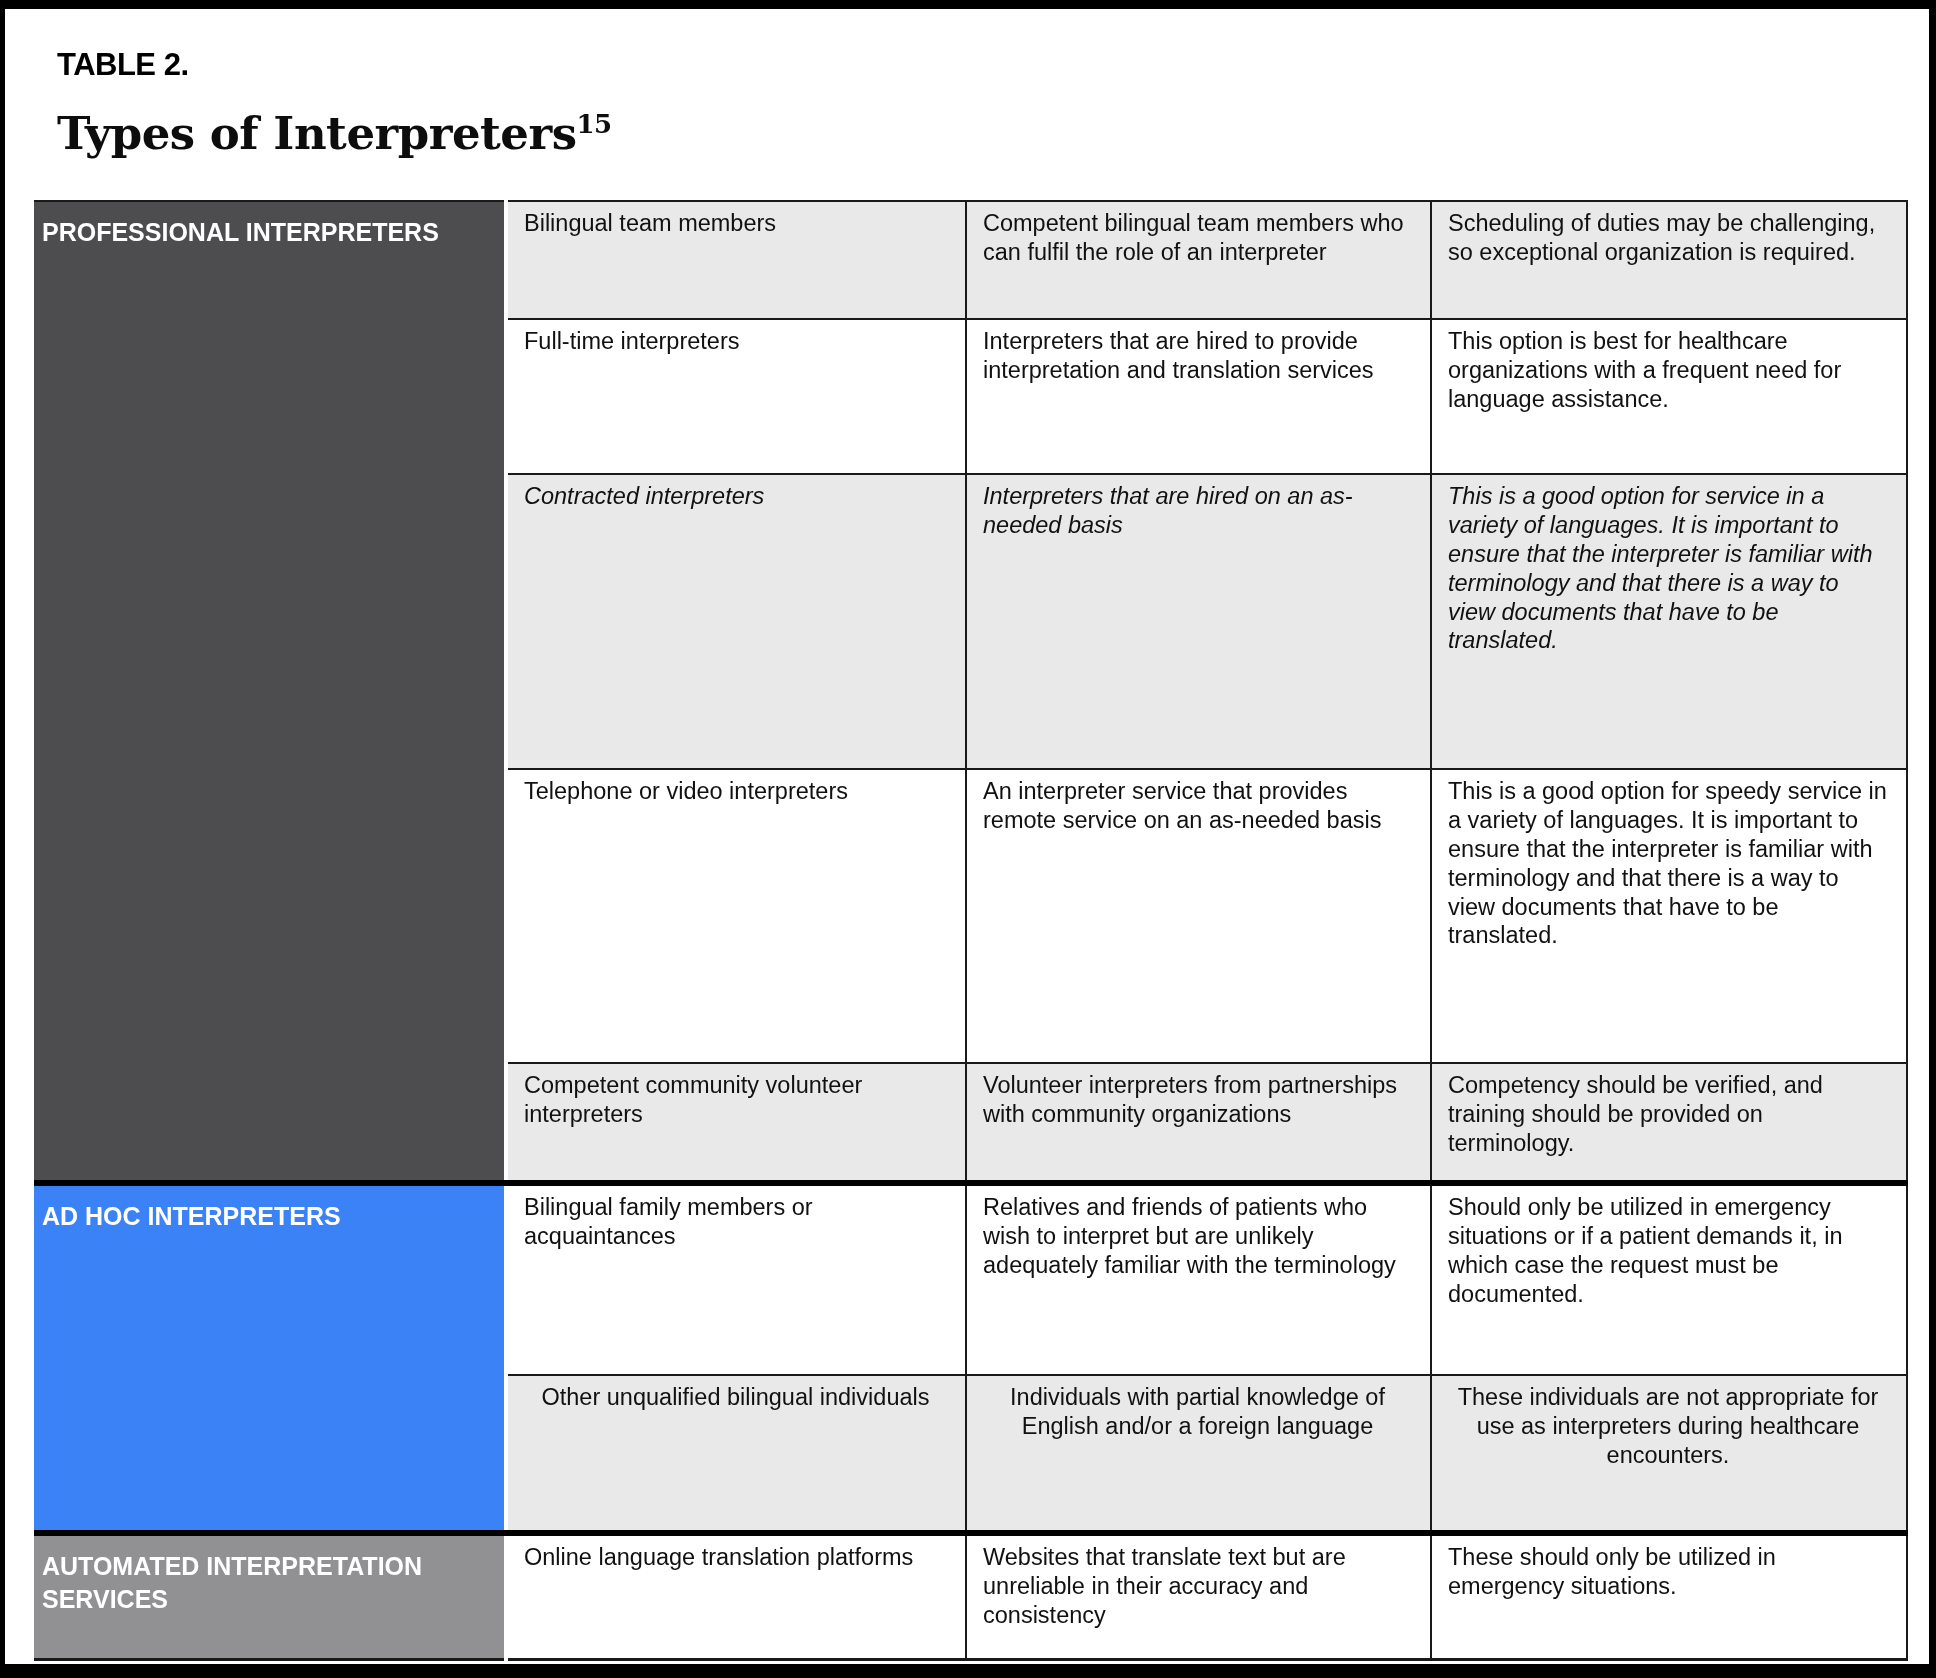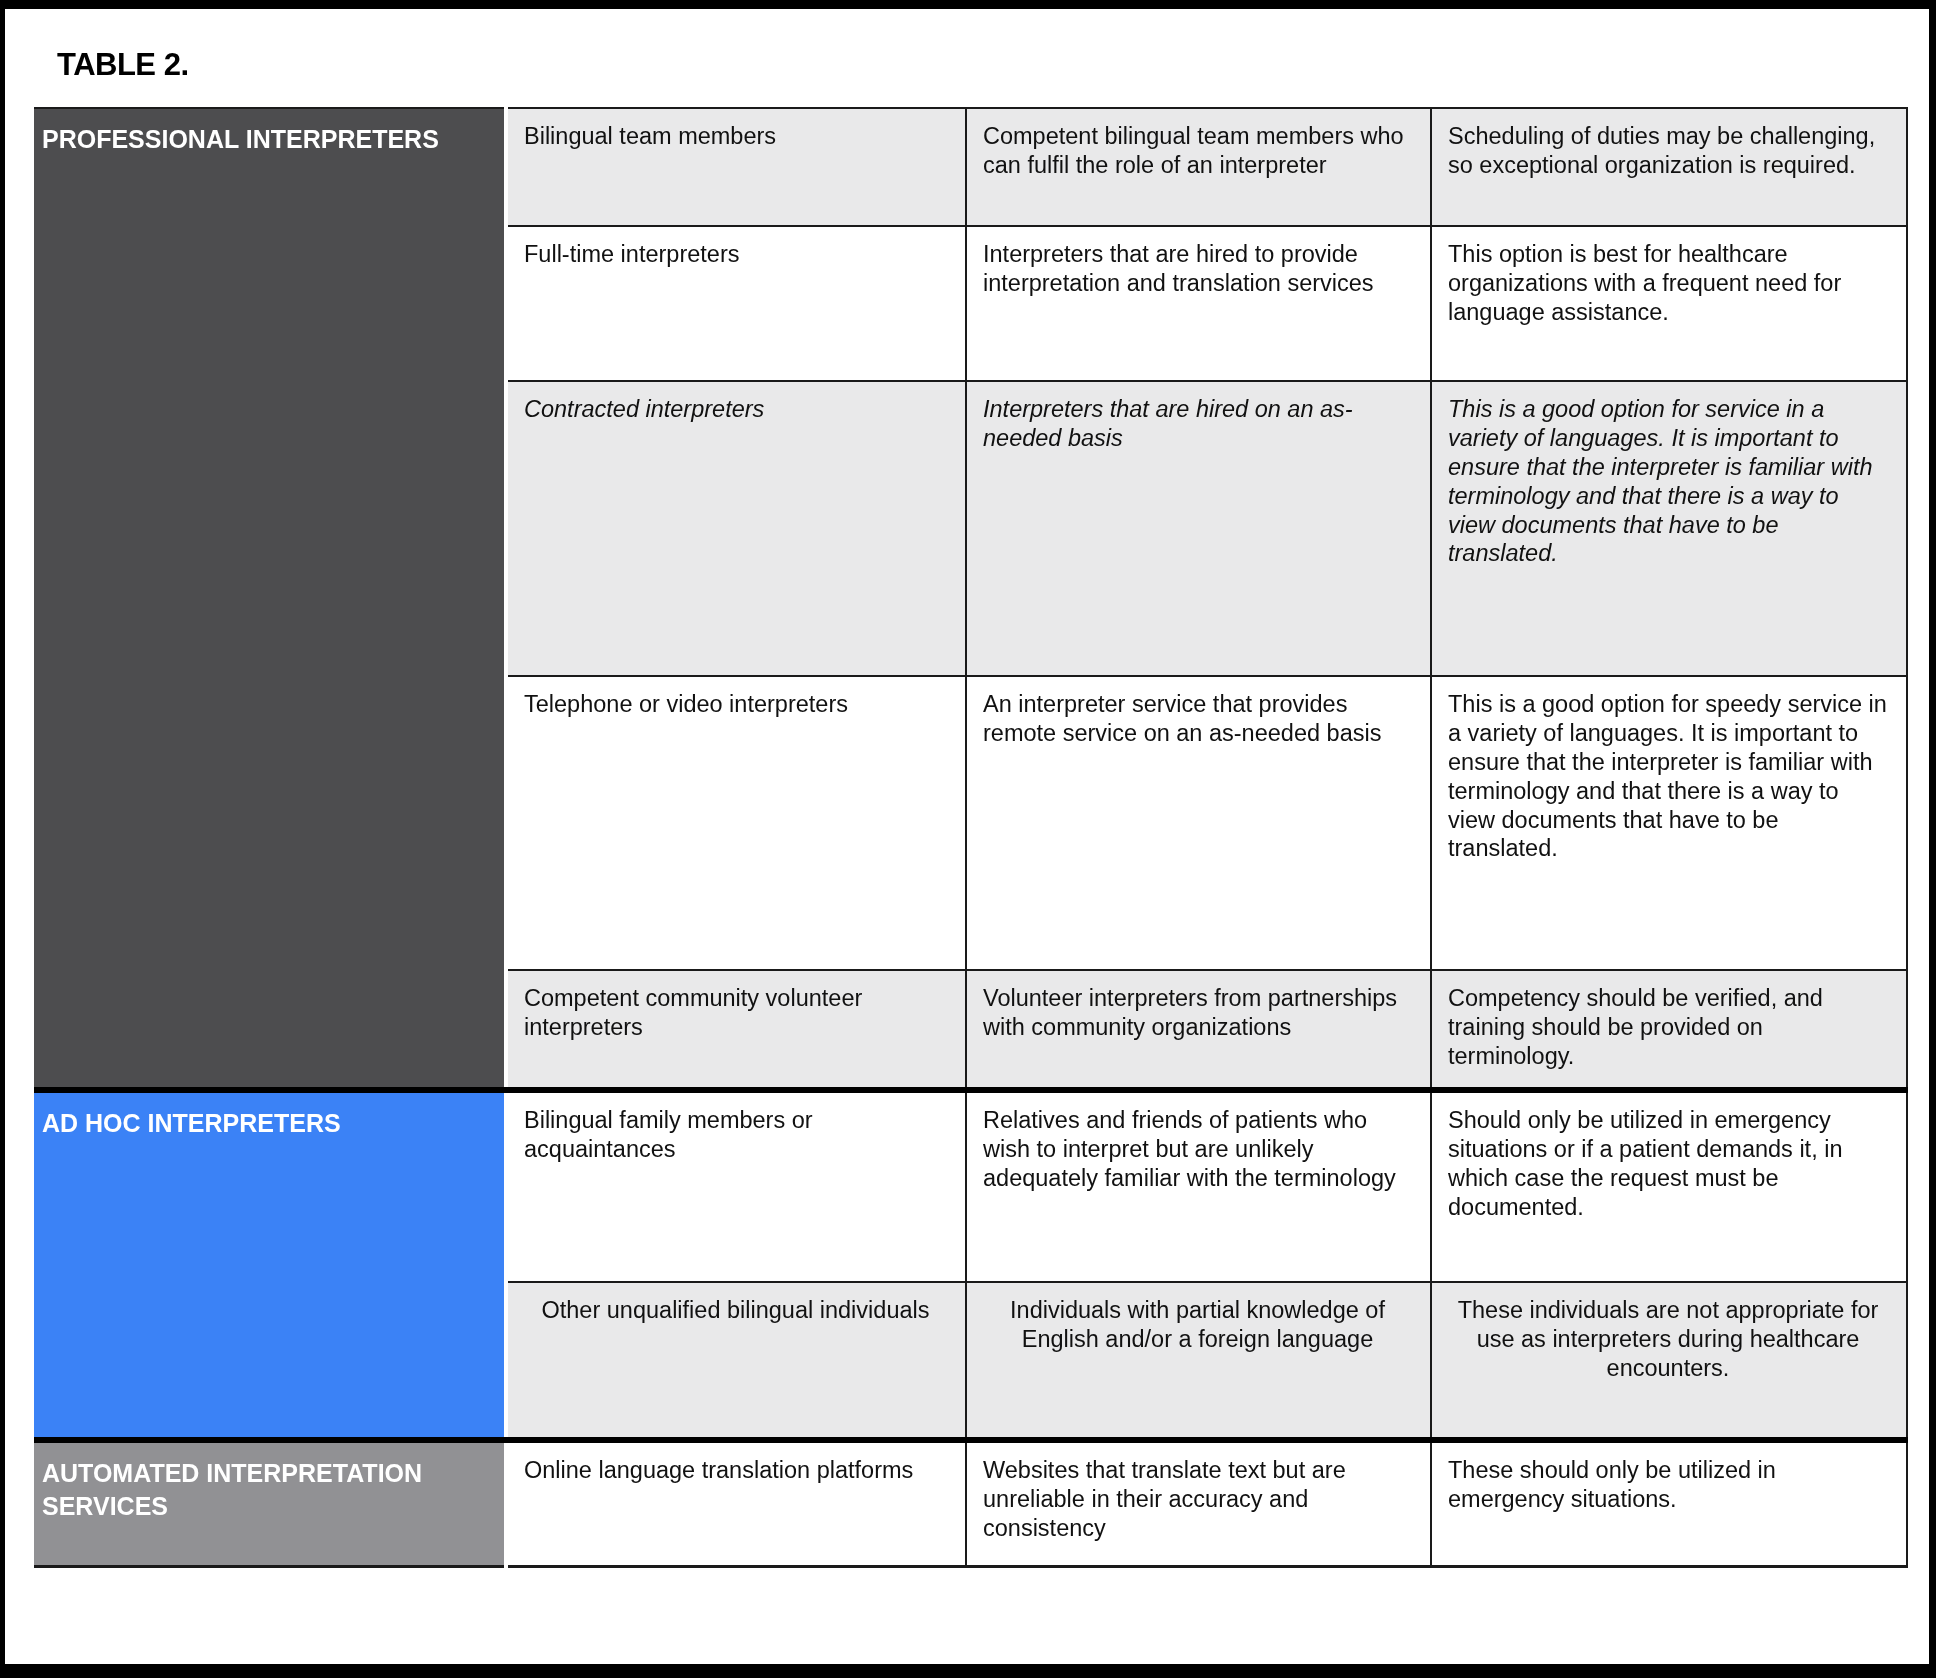--- a/index.html
+++ b/index.html
@@ -43,21 +43,21 @@
     table-layout: fixed;
     width: 1873px;
     border-top: 2px solid #1a1a1a;
     border-right: 2px solid #1a1a1a;
     border-bottom: 3px solid #1a1a1a;
   }
   td {
     vertical-align: top;
     font-size: 23.5px;
     line-height: 1.23;
-    padding: 13px 18px 13px 16px;
+    padding: 7px 18px 13px 16px;
     word-wrap: break-word;
   }
   td.cell {
     border: 2px solid #1a1a1a;
     color: #111;
   }
   tr.shaded td.cell { background: #e9e9ea; }
   tr.plain  td.cell { background: #ffffff; }
   td.category {
     border: none;
@@ -68,20 +68,21 @@
     line-height: 1.3;
     padding: 14px 18px 14px 8px;
   }
   tr.section-start td { border-top: 6px solid #000; }
 </style>
 </head>
 <body>
 
 <div class="page">
   <div class="table-label" style="color: #000000;">TABLE 2.</div>
+  <h1 class="page-title"><span>Types of Interpreters</span><sup>15</sup></h1>
 
   <table class="interp-table">
     <colgroup>
       <col style="width:472px">
       <col style="width:460px">
       <col style="width:465px">
       <col style="width:476px">
     </colgroup>
     <tbody>
         <tr class="shaded" style="height: 118px;">

